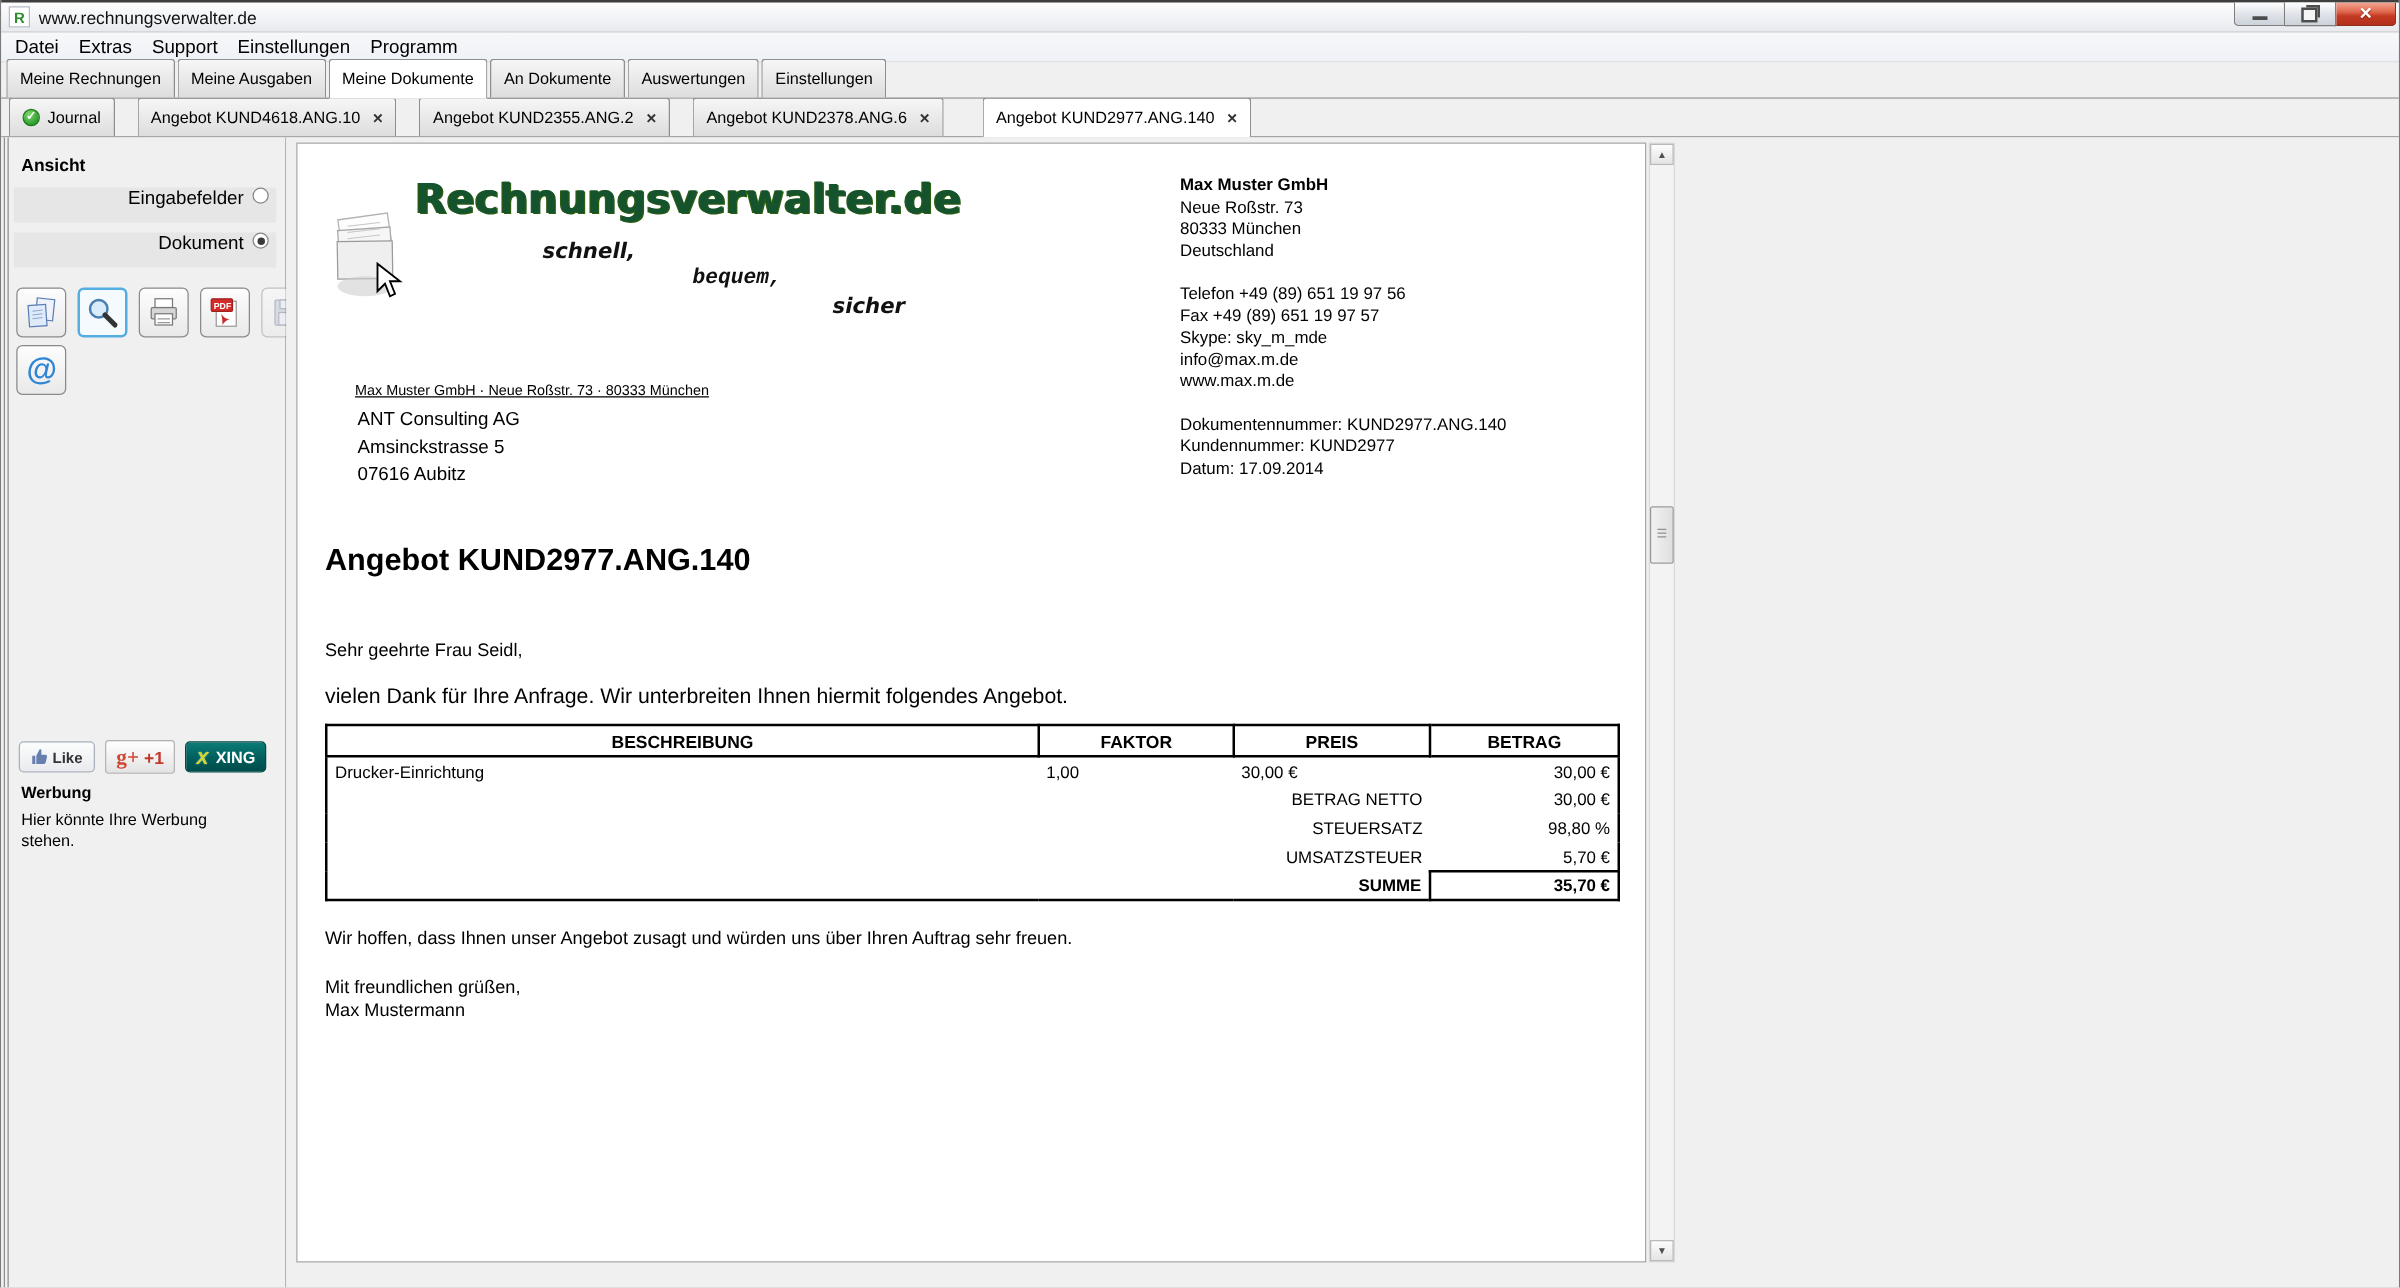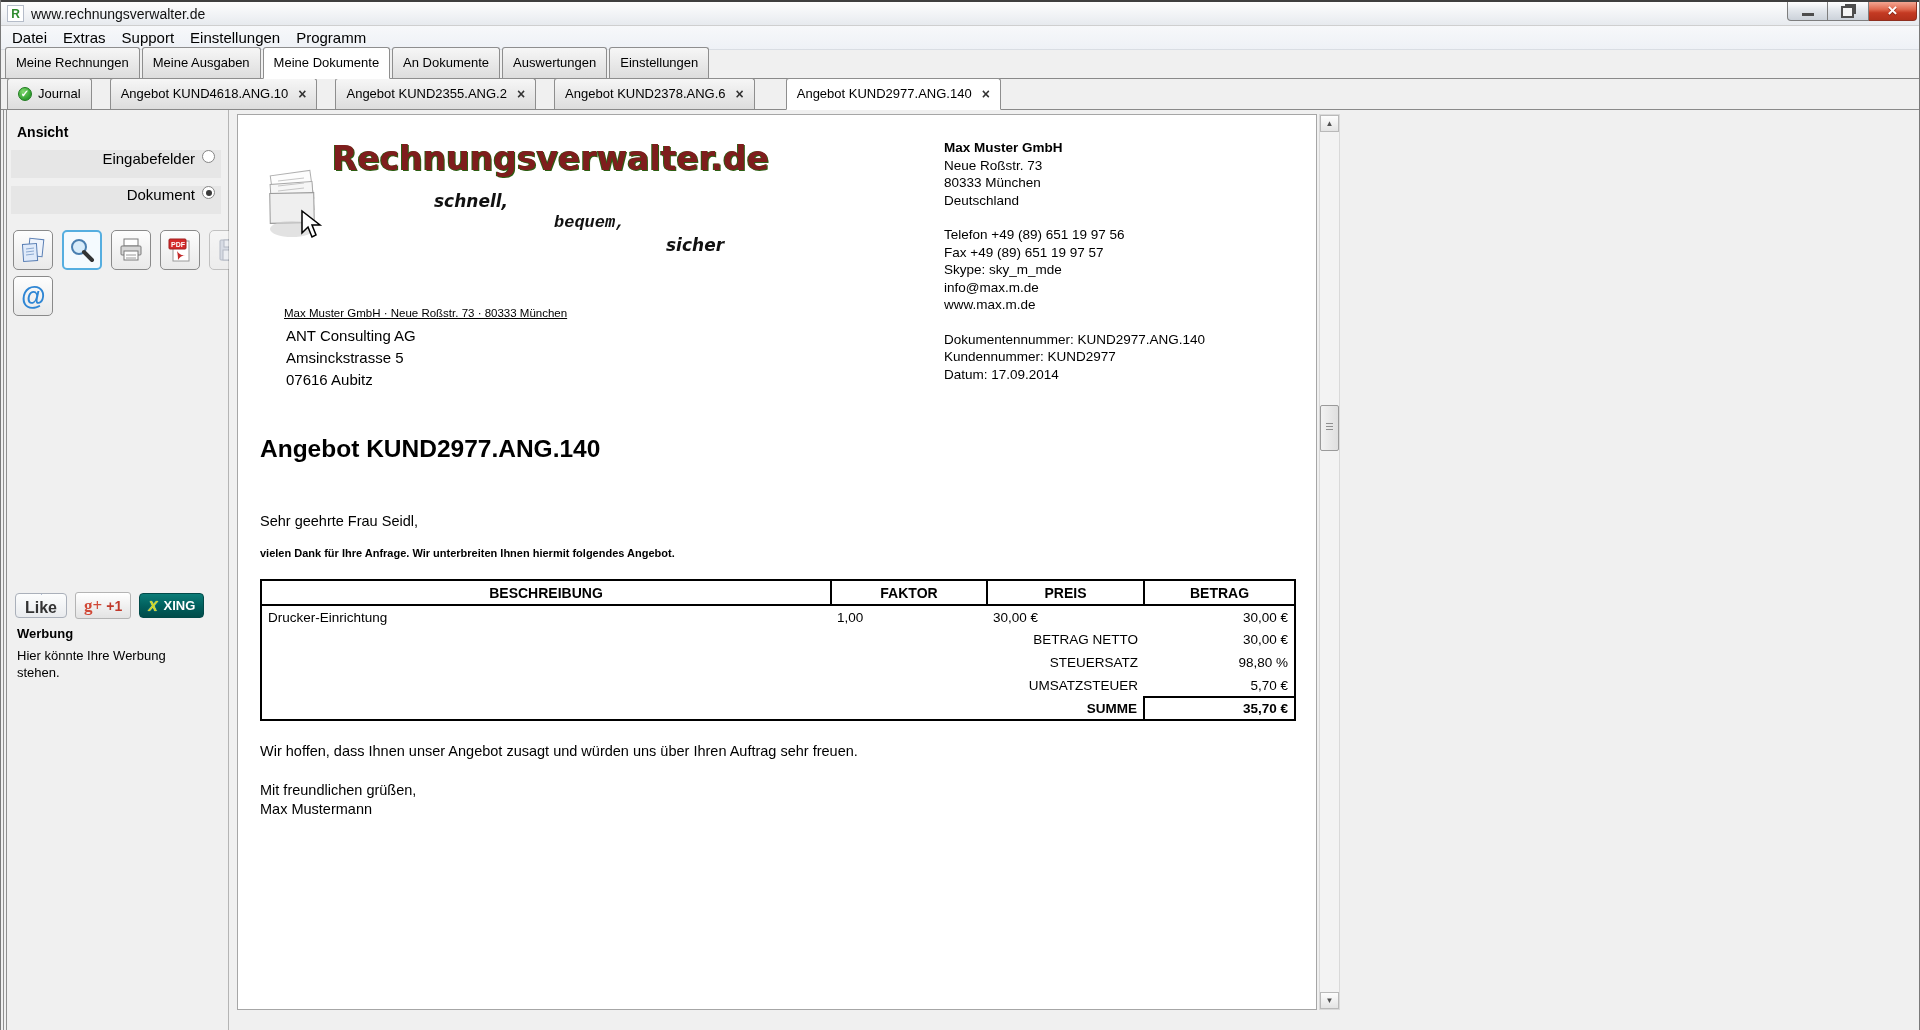--- a/index.html
+++ b/index.html
@@ -76,21 +76,21 @@
   .icon-btn { width:40px; height:40px; border:1px solid #8a8a8a; border-radius:5px;
     background:linear-gradient(#fdfdfd,#e9e9e9); display:flex; align-items:center;
     justify-content:center; cursor:pointer; }
   .icon-btn.selected { border:2px solid #55aee0; background:#f4fafe; }
   .icon-btn.disabled { opacity:.45; cursor:default; }
   .at-glyph { font-size:25px; font-weight:bold; color:#2f86d4; font-style:italic; }
 
   .social { position:absolute; left:14px; top:482px; display:flex; gap:8px; align-items:center; }
   .btn-like { height:25px; padding:0 9px; border:1px solid #aab0ba; border-radius:4px;
     background:linear-gradient(#fcfdfd,#e9ebee); display:flex; align-items:center; gap:4px;
-    font-size:16px; font-weight:bold; color:#333; cursor:pointer;flex-direction:column; }
+    font-size:12px; font-weight:bold; color:#333; cursor:pointer; }
   .btn-plus { height:27px; padding:0 8px; border:1px solid #b4b4b4; border-radius:3px;
     background:linear-gradient(#ffffff,#e3e3e3); display:flex; align-items:center; gap:4px;
     cursor:pointer; }
   .gplus-glyph { color:#d14836; font-weight:bold; font-size:17px; font-family:"Liberation Serif",serif; }
   .plus-text { color:#c0392b; font-weight:bold; font-size:14px; }
   .btn-xing { height:25px; padding:0 8px; border:1px solid #014a49; border-radius:4px;
     background:linear-gradient(#0b7c77,#015e5c 55%,#014c4a); display:flex; align-items:center;
     gap:6px; color:#fff; font-weight:bold; font-size:13px; cursor:pointer; }
   .xing-glyph { font-weight:bold; font-size:14px; color:#cfd825;
     text-shadow:0 0 1px #fff; font-style:italic; }
@@ -111,37 +111,37 @@
   .arrow-up { top:0; } .arrow-up::after { content:"▲"; }
   .arrow-down { bottom:0; } .arrow-down::after { content:"▼"; }
   .scroll-thumb { position:absolute; left:0; top:290px; width:19px; height:46px;
     background:linear-gradient(90deg,#f2f2f2,#dfdfdf); border:1px solid #9a9a9a; border-radius:2px; cursor:grab; }
   .scroll-thumb::after { content:""; position:absolute; left:5px; right:5px; top:20px;
     height:1px; background:#8f8f8f; box-shadow:0 3px 0 #8f8f8f, 0 -3px 0 #8f8f8f; }
 
   
   .logo { position:absolute; left:28px; top:18px; width:470px; height:125px; }
   .logo-brand { position:absolute; left:66px; top:6px; font-family:"DejaVu Sans",sans-serif;
-    font-weight:bold; font-size:33px; color:#7f1d1d;
+    font-weight:bold; font-size:33px; color:#14532d;
     text-shadow:1px 1px 0 #2c5e12, -1px 0 0 #2c5e12; letter-spacing:0px; }
   .tagline { position:absolute; font-family:"DejaVu Sans",sans-serif; font-style:italic;
     font-weight:bold; font-size:17px; color:#111; }
   .tag1 { left:168px; top:58px; } .tag2 { left:288px; top:80px;font-family:Liberation Mono, monospace; } .tag3 { left:400px; top:102px; }
   .logo-stack { position:absolute; left:0px; top:34px; }
 
   .company { position:absolute; left:706px; top:24px; font-size:13.5px; line-height:17.5px; }
   .company .bold { font-weight:bold; }
   .blankline { height:17px; }
 
   .sender-line { position:absolute; left:46px; top:192px; font-size:11.5px; text-decoration:underline; }
   .recipient { position:absolute; left:48px; top:210px; font-size:15px; line-height:22px; }
 
   .doc-heading { position:absolute; left:22px; top:320px; font-size:24.5px; font-weight:bold; }
   .salutation { position:absolute; left:22px; top:398px; font-size:14.5px; }
-  .intro { position:absolute; left:22px; top:432px; font-size:11px;font-weight:bold; }
+  .intro { position:absolute; left:22px; top:432px; font-size:17px; }
 
   .offer-table { position:absolute; left:22px; top:464px; width:1036px;
     border-collapse:collapse; border:2px solid #000; font-size:13.5px; }
   .offer-table th { border:2px solid #000; font-weight:bold; font-size:14px;
     text-align:center; height:25px; padding:0 4px; }
   .offer-table td { height:23px; padding:1px 6px; vertical-align:middle; }
   .td-desc { text-align:left; }
   .td-center { text-align:left; }
   .td-right { text-align:right; }
   .sum-label { font-weight:bold; }

